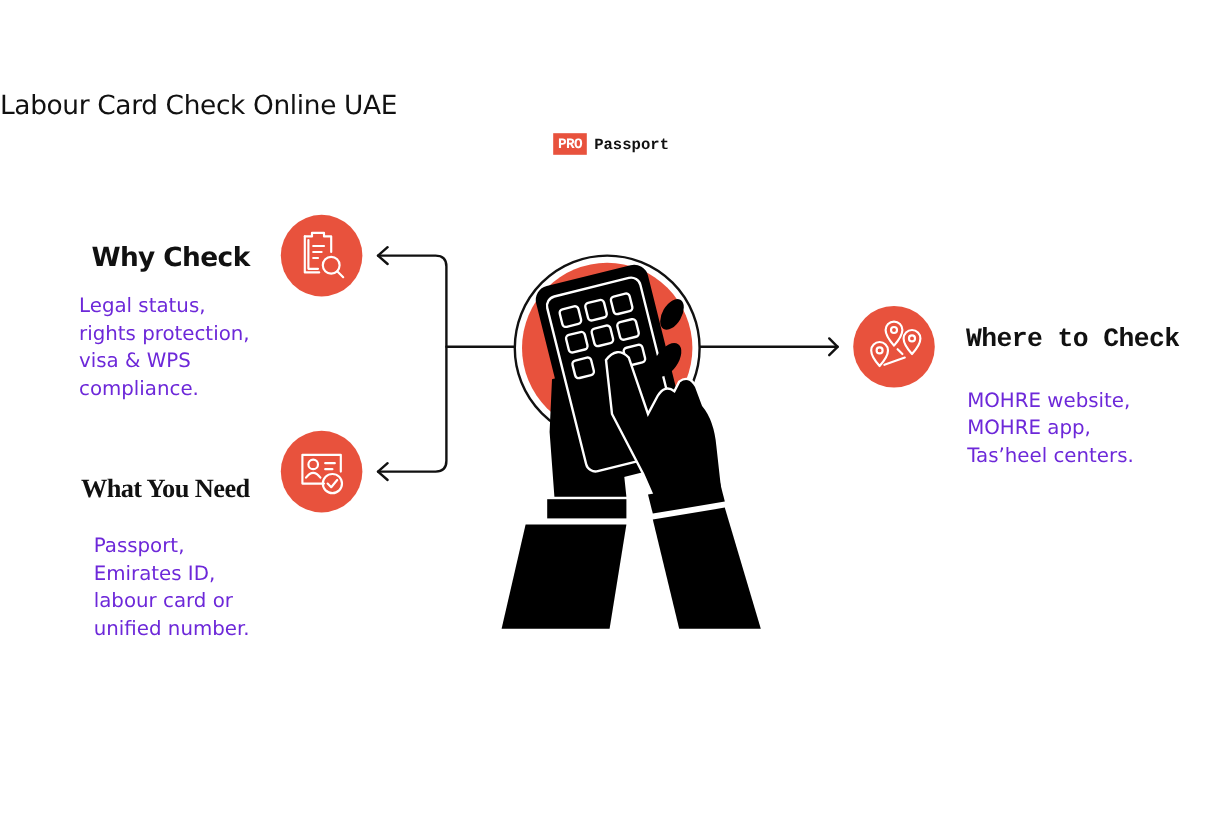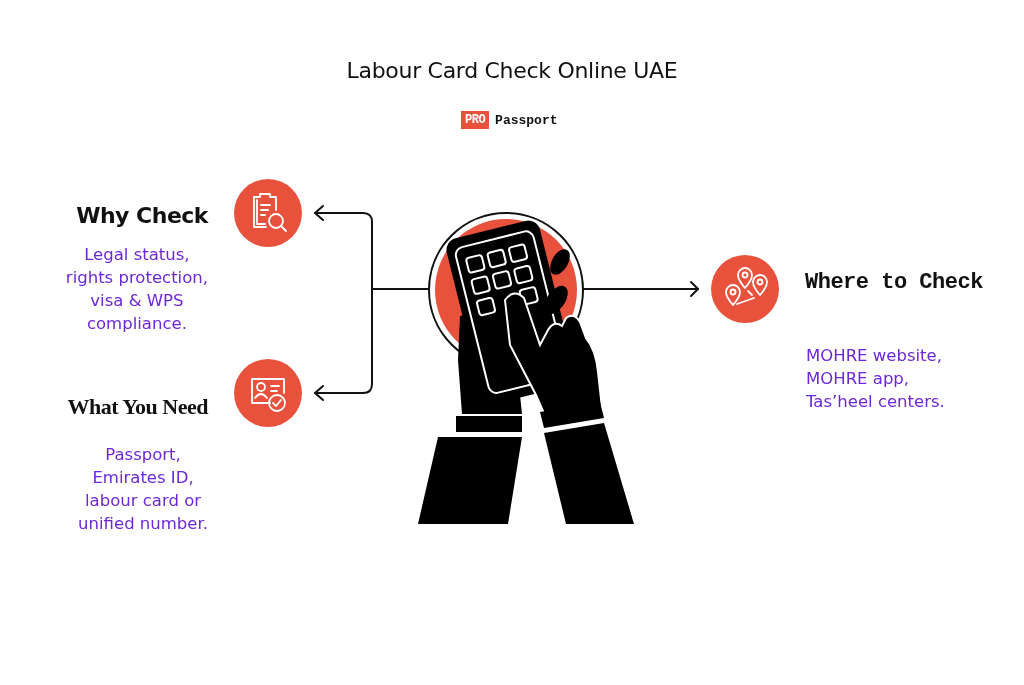--- a/index.html
+++ b/index.html
@@ -1,26 +1,26 @@
 <!DOCTYPE html>
 <html><head>
   <meta charset="utf-8">
   <style>
     html, body { margin:0; padding:0; background:#ffffff; }
     body { width:1024px; height:685px; position:relative; overflow:hidden;
       font-family:"DejaVu Sans", "Liberation Sans", sans-serif; color:#111; }
-    .title { position:absolute; left:0; width:1024px; top:58px; text-align:center;
+    .title { position:absolute; left:0; width:1024px; top:76px; text-align:left;
       font-size:22px; font-weight:400; letter-spacing:-0.3px; color:#111; }
     .brand { position:absolute; top:111px; left:461px; display:flex; align-items:center; gap:6px;font-family:Liberation Mono, monospace; }
     .brand-logo { background:#e8523d; color:#fff; font-weight:700; font-size:12px;
       padding:1px 4px; line-height:16px; letter-spacing:-0.5px; }
     .brand-name { font-weight:700; font-size:13px; color:#111; }
     .heading { position:absolute; font-size:22px; font-weight:700; color:#111; letter-spacing:-0.5px; white-space:nowrap; }
     .desc { position:absolute; font-size:16.5px; line-height:23px; color:#6d28d9; white-space:pre-line; }
-    .right { text-align:center; }
+    .right { text-align:left; }
     .icon-circle { position:absolute; width:68px; height:68px; border-radius:50%; background:#e8523d; }
     .icon-circle svg { width:68px; height:68px; display:block; }
     svg.overlay { position:absolute; left:0; top:0; }
   </style>
 </head>
 <body>
 
 <div class="title">Labour Card Check Online UAE</div>
 
 <div class="brand">
@@ -113,15 +113,15 @@
     <circle cx="34" cy="20" r="2.5"></circle>
     <path d="M49 40 Q42 32 42 27 A7 7 0 0 1 56 27 Q56 32 49 40 Z"></path>
     <circle cx="49" cy="27" r="2.5"></circle>
     <path d="M22 50 Q15 42 15 37 A7 7 0 0 1 29 37 Q29 42 22 50 Z"></path>
     <circle cx="22" cy="37" r="2.5"></circle>
     <line x1="37" y1="36" x2="41" y2="40"></line>
     <line x1="26" y1="49" x2="43" y2="43"></line>
   </svg>
 </div>
 <div class="heading" style="left:805px;top:270px;font-family:Liberation Mono, monospace;">Where to Check</div>
-<div class="desc" style="left:806px;top:322px;margin-top:22px;">MOHRE website,
+<div class="desc" style="left:806px;top:322px;">MOHRE website,
 MOHRE app,
 Tas’heel centers.</div>
 
 </body></html>

